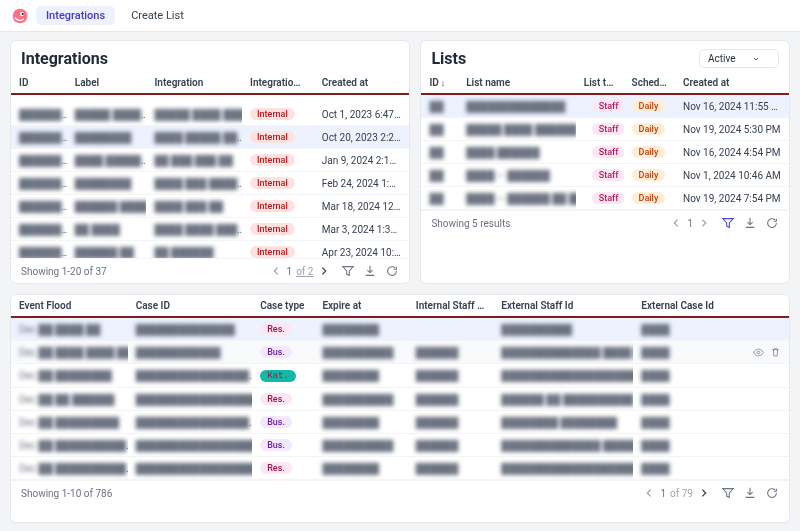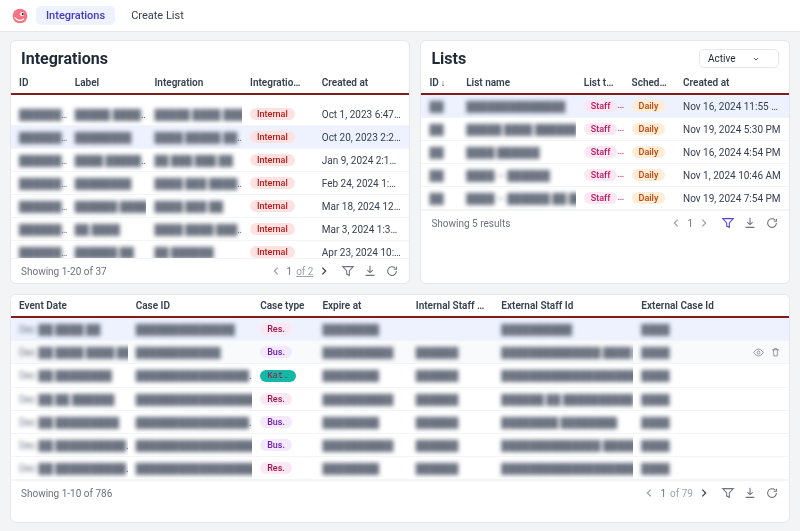--- a/index.html
+++ b/index.html
@@ -19,21 +19,21 @@
   .panel-title { font-size: 16px; font-weight: 700; }
   .select { font-size: 10px; border: 1px solid #e5e7eb; border-radius: 5px; padding: 3px 18px 3px 8px; background: #fff; position: relative; min-width: 80px; cursor: pointer; display: flex; align-items: center; justify-content: space-between; }
   .select svg { width: 8px; height: 8px; margin-left: 6px; }
   .table { width: 100%; border-collapse: collapse; table-layout: fixed; }
   .table th { text-align: left; font-weight: 600; font-size: 10px; color: #374151; padding: 5px 8px; border-bottom: 2px solid #7f1d1d; white-space: nowrap; overflow: hidden; text-overflow: ellipsis; }
   .table td { font-size: 10px; color: #374151; padding: 5px 8px; border-bottom: 1px solid #f3f4f6; white-space: nowrap; overflow: hidden; text-overflow: ellipsis; }
   .table tbody tr.selected { background: #eef2ff; }
   .blurred { filter: blur(2px); color: #6b7280; display: inline-block; }
   .badge { display: inline-block; padding: 1px 7px; border-radius: 9px; font-size: 9px; font-weight: 500; }
   .badge-internal { background: #fee2e2; color: #b91c1c; }
-  .badge-staff { background: #fce7f3; color: #be185d; }
+  .badge-staff { background: #fce7f3; color: #be185d; margin-left: 8px; }
   .badge-daily { background: #ffedd5; color: #c2410c; }
   .badge-residential { background: #fce7f3; color: #9d174d; }
   .badge-bus { background: #f3e8ff; color: #6b21a8; }
   .badge-katrina { background: #14b8a6; color: #9d174d; font-family: Liberation Mono, monospace; }
   .panel-footer { display: flex; align-items: center; justify-content: space-between; padding: 5px 10px; border-top: 1px solid #f3f4f6; font-size: 10px; color: #6b7280; }
   .pager { display: flex; align-items: center; gap: 4px; }
   .pager-btn { width: 14px; height: 14px; display: inline-flex; align-items: center; justify-content: center; cursor: pointer; color: #9ca3af; }
   .pager-btn.enabled { color: #374151; }
   .footer-actions { display: flex; align-items: center; gap: 8px; color: #6b7280; }
   .footer-actions .icon-btn { width: 14px; height: 14px; display: inline-flex; align-items: center; justify-content: center; cursor: pointer; }
@@ -310,21 +310,21 @@
             <col style="width:16%">
             <col style="width:8%">
             <col style="width:12%">
             <col style="width:11%">
             <col style="width:18%">
             <col style="width:14%">
             <col style="width:6%">
           </colgroup>
         <thead>
             <tr class="thead-row" id="cases-thead">
-              <th>Event Date</th>
+              <th>Event Flood</th>
               <th>Case ID</th>
               <th>Case type</th>
               <th>Expire at</th>
               <th>Internal Staff Id</th>
               <th>External Staff Id</th>
               <th>External Case Id</th>
               <th></th>
             </tr>
           </thead>
       </table>

